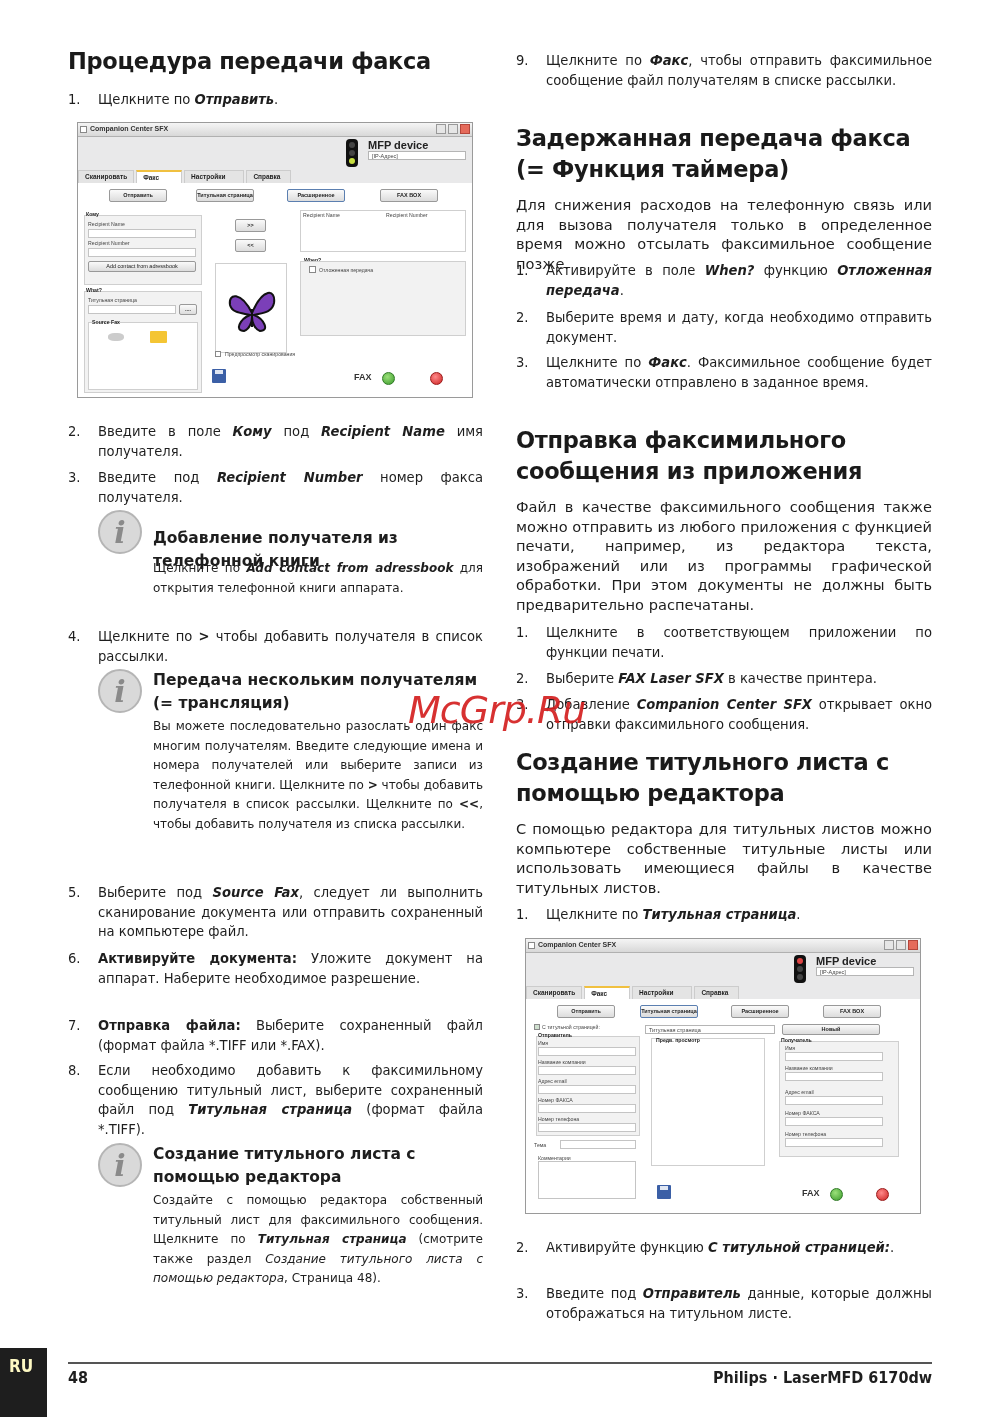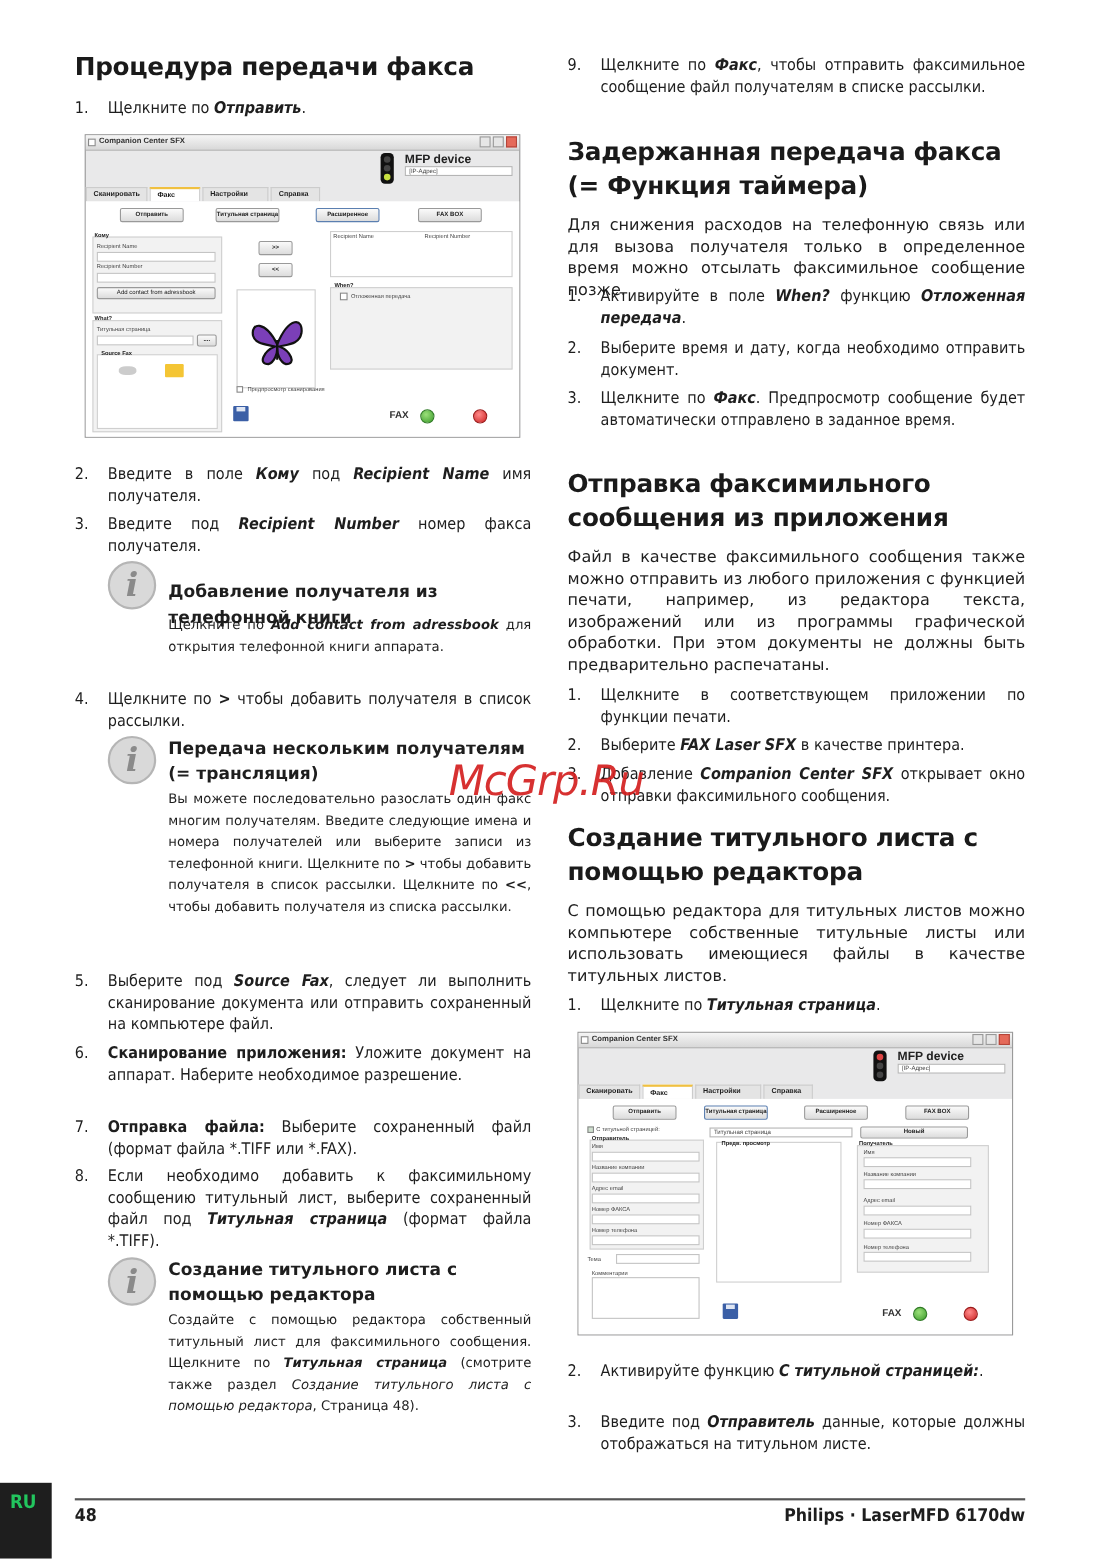--- a/index.html
+++ b/index.html
@@ -39,21 +39,21 @@
 .shot .fax{position:absolute;font-size:9px;font-weight:bold;color:#333}
 .shot .ok{position:absolute;width:13px;height:13px;border-radius:50%;background:radial-gradient(circle at 40% 35%,#9be07a,#3a9a2a);border:1px solid #2f7a25}
 .shot .cancel{position:absolute;width:13px;height:13px;border-radius:50%;background:radial-gradient(circle at 40% 35%,#ff8a8a,#cc2222);border:1px solid #9a1a1a}
 .shot .floppy{position:absolute;width:14px;height:14px;background:#3b5fa6;border-radius:1px}
 .shot .floppy:after{content:"";position:absolute;left:3px;top:1px;width:8px;height:4px;background:#dfe6f3}
 .shot .traffic{position:absolute;width:12px;height:28px;background:#111;border-radius:4px}
 .shot .traffic i{position:absolute;left:3px;width:6px;height:6px;border-radius:50%;background:#444}
 .shot .chk{position:absolute;width:7px;height:7px;border:1px solid #888;background:#fff}
 .watermark{position:absolute;left:408px;top:688px;font-family:"DejaVu Sans",sans-serif;font-style:italic;font-size:38px;color:#d42020;letter-spacing:-1px;opacity:0.92}
 .footer-line{position:absolute;left:68px;top:1362px;width:864px;height:2px;background:#555}
-.ru{position:absolute;left:0;top:1348px;width:47px;height:69px;background:#1e1e1e;color:#22c55e;font-weight:bold;font-size:17px;padding:8px 0 0 9px;font-family:"DejaVu Sans Condensed","DejaVu Sans",sans-serif}
+.ru{position:absolute;left:0;top:1348px;width:47px;height:69px;background:#1e1e1e;color:#fef9c3;font-weight:bold;font-size:17px;padding:8px 0 0 9px;font-family:"DejaVu Sans Condensed","DejaVu Sans",sans-serif}
 .pg{position:absolute;left:68px;top:1368px;font-weight:bold;font-size:16px;font-family:"DejaVu Sans Condensed","DejaVu Sans",sans-serif}
 .brand{position:absolute;right:68px;top:1368px;font-weight:bold;font-size:16px;font-family:"DejaVu Sans Condensed","DejaVu Sans",sans-serif}
 </style>
 </head>
 <body>
 
 <div class="col left">
   <h1 style="top:46px">Процедура передачи факса</h1>
 
   <div class="step" style="top:89px">
@@ -159,21 +159,21 @@
     <div class="nh" style="top:0">Передача нескольким получателям (= трансляция)</div>
     <div class="nb" style="top:48px"><span>Вы можете последовательно разослать один факс многим получателям. Введите следующие имена и номера получателей или выберите записи из телефонной книги. Щелкните по </span><span class="b">&gt;</span><span> чтобы добавить получателя в список рассылки. Щелкните по </span><span class="b">&lt;&lt;</span><span>, чтобы добавить получателя из списка рассылки.</span></div>
   </div>
 
   <div class="step" style="top:882px">
     <span class="num">5.</span>
     <span class="txt"><span>Выберите под </span><span class="bi">Source Fax</span><span>, следует ли выполнить сканирование документа или отправить сохраненный на компьютере файл.</span></span>
   </div>
   <div class="step" style="top:948px">
     <span class="num">6.</span>
-    <span class="txt"><span class="b">Сканирование приложения:</span><span> Уложите документ на аппарат. Наберите необходимое разрешение.</span></span>
+    <span class="txt"><span class="b">Активируйте документа:</span><span> Уложите документ на аппарат. Наберите необходимое разрешение.</span></span>
   </div>
   <div class="step" style="top:1015px">
     <span class="num">7.</span>
     <span class="txt"><span class="b">Отправка файла:</span><span> Выберите сохраненный файл (формат файла *.TIFF или *.FAX).</span></span>
   </div>
   <div class="step" style="top:1060px">
     <span class="num">8.</span>
     <span class="txt"><span>Если необходимо добавить к факсимильному сообщению титульный лист, выберите сохраненный файл под </span><span class="bi">Титульная страница</span><span> (формат файла *.TIFF).</span></span>
   </div>
 
@@ -196,21 +196,21 @@
   <div class="step" style="top:260px">
     <span class="num">1.</span>
     <span class="txt"><span>Активируйте в поле </span><span class="bi">When?</span><span> функцию </span><span class="bi">Отложенная передача</span><span>.</span></span>
   </div>
   <div class="step" style="top:307px">
     <span class="num">2.</span>
     <span class="txt">Выберите время и дату, когда необходимо отправить документ.</span>
   </div>
   <div class="step" style="top:352px">
     <span class="num">3.</span>
-    <span class="txt"><span>Щелкните по </span><span class="bi">Факс</span><span>. Предпросмотр сообщение будет автоматически отправлено в заданное время.</span></span>
+    <span class="txt"><span>Щелкните по </span><span class="bi">Факс</span><span>. Факсимильное сообщение будет автоматически отправлено в заданное время.</span></span>
   </div>
 
   <h1 style="top:425px">Отправка факсимильного сообщения из приложения</h1>
   <div class="para" style="top:497px">Файл в качестве факсимильного сообщения также можно отправить из любого приложения с функцией печати, например, из редактора текста, изображений или из программы графической обработки. При этом документы не должны быть предварительно распечатаны.</div>
 
   <div class="step" style="top:622px">
     <span class="num">1.</span>
     <span class="txt">Щелкните в соответствующем приложении по функции печати.</span>
   </div>
   <div class="step" style="top:668px">

